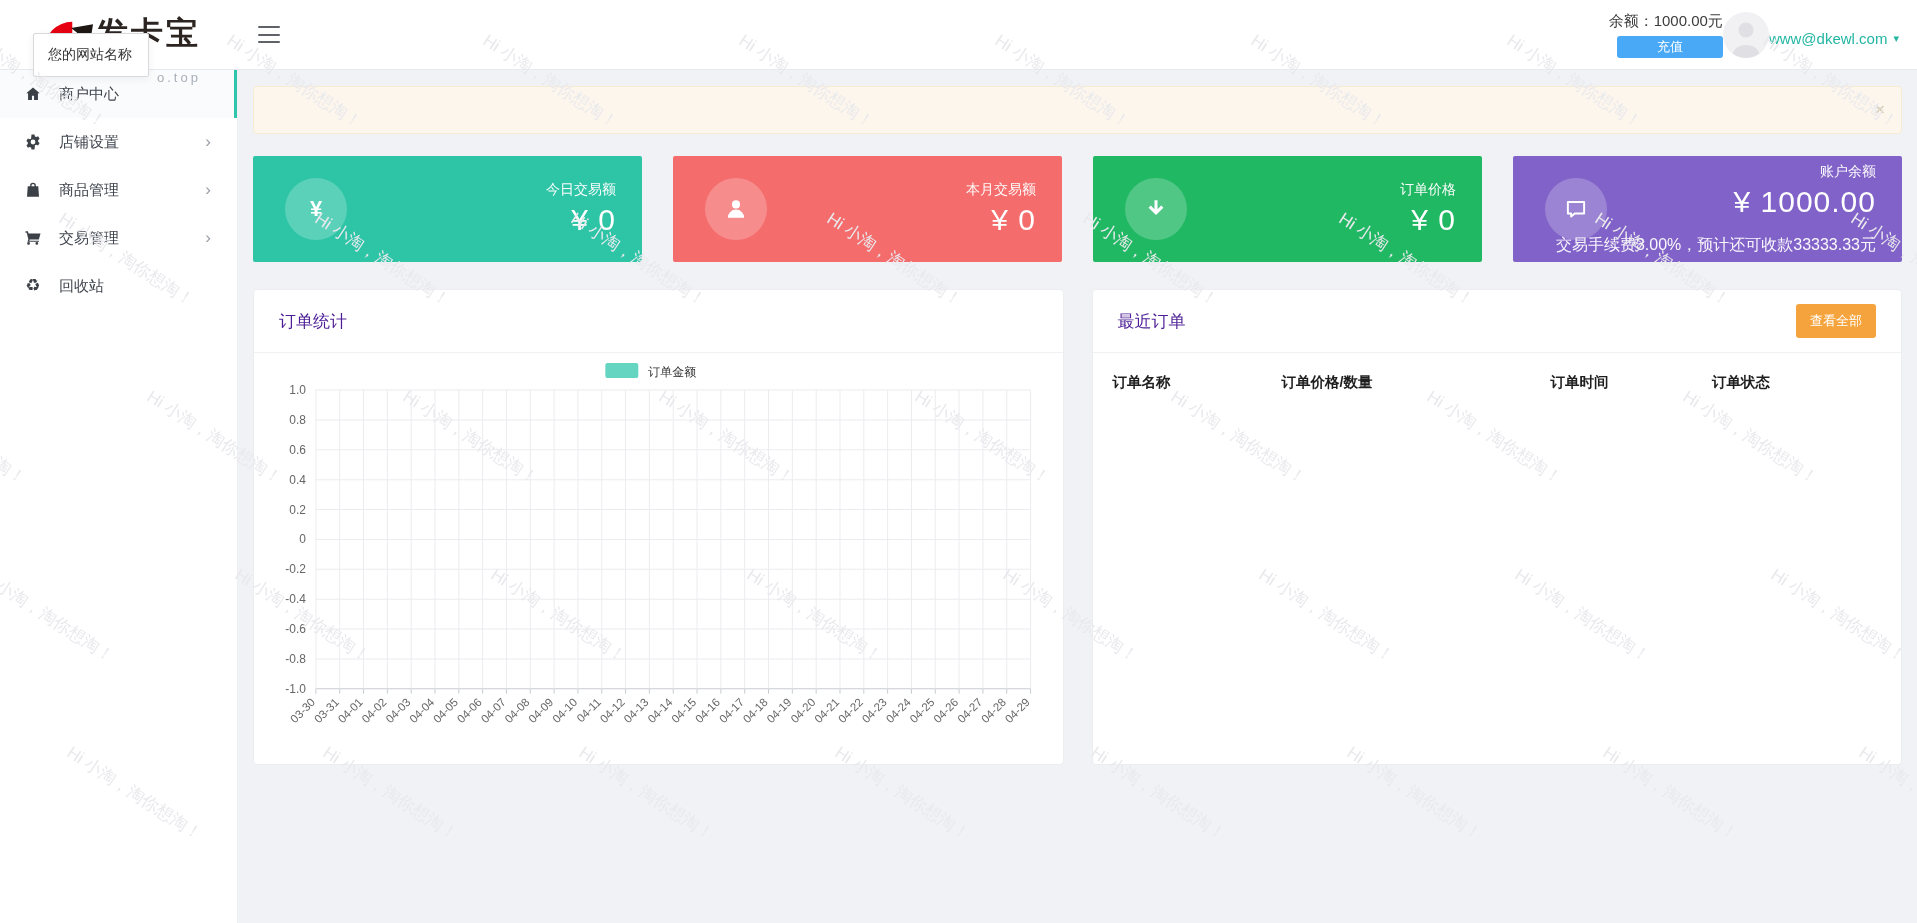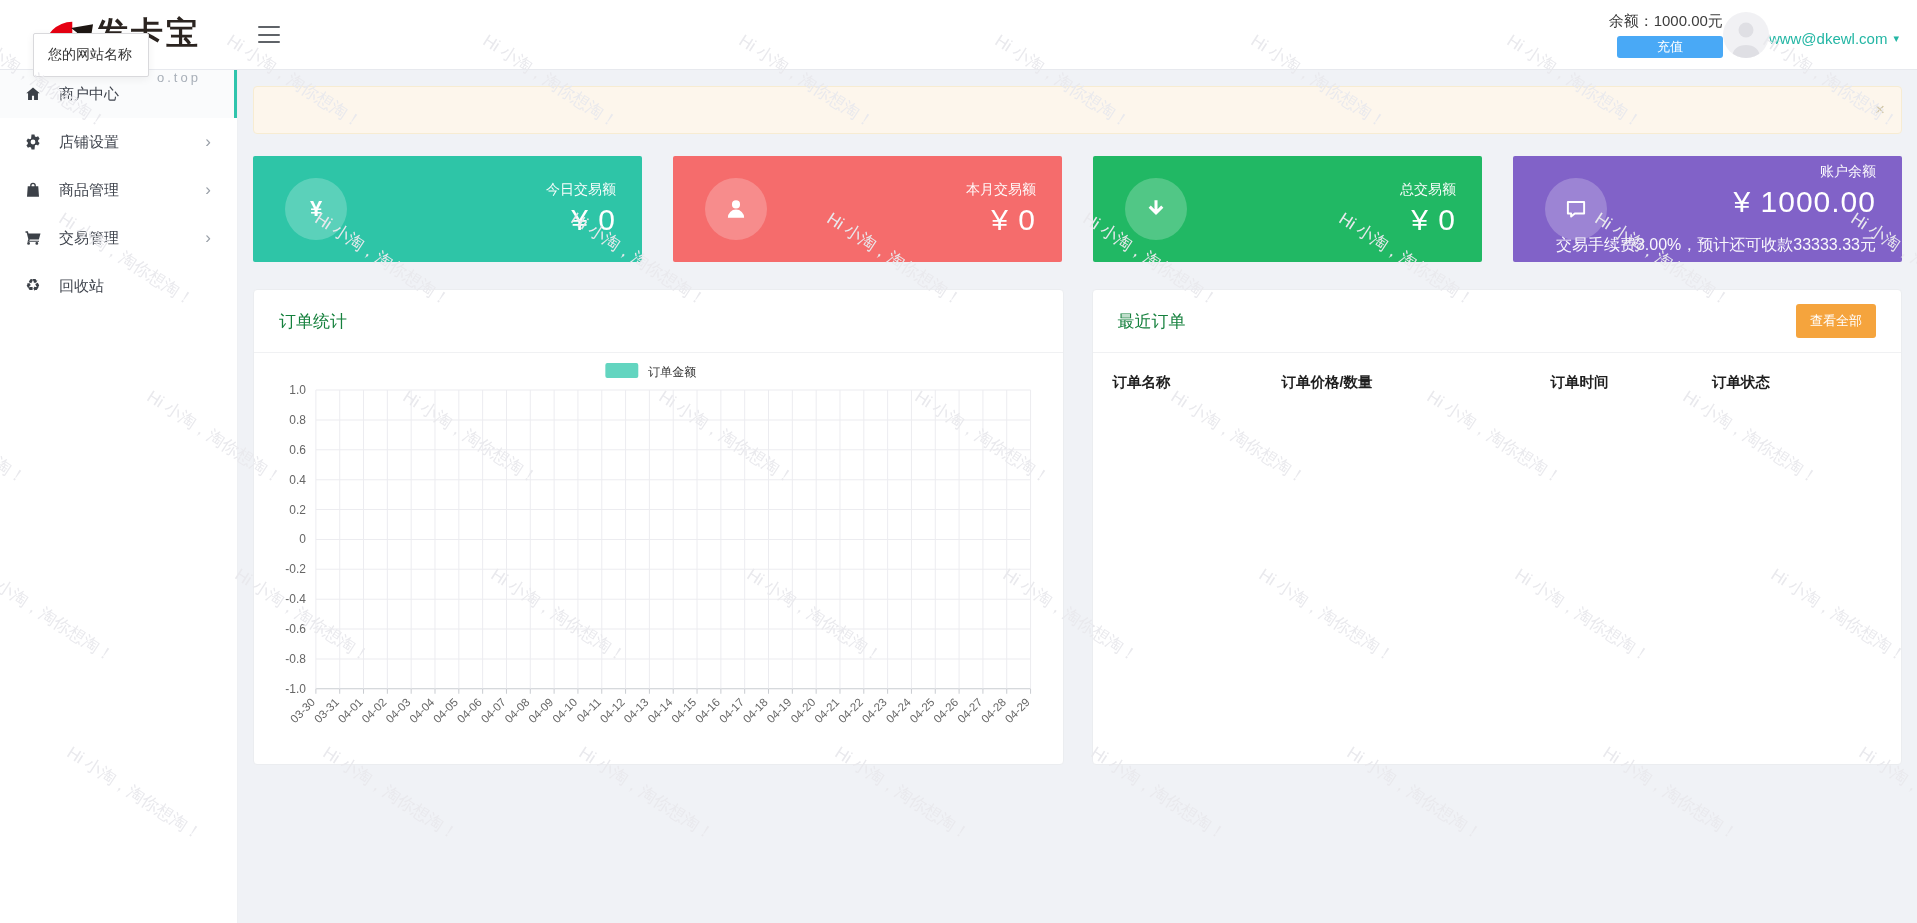--- a/index.html
+++ b/index.html
@@ -45,21 +45,21 @@
   .card .icon-circle { position:absolute; left:32px; top:50%; transform:translateY(-50%); width:62px; height:62px; border-radius:50%; background:rgba(255,255,255,.22); display:flex; align-items:center; justify-content:center; }
   .card .icon-circle svg { width:26px; height:26px; fill:#fff; }
   .card .icon-circle .yen { font-size:22px; font-weight:bold; color:#fff; }
   .card-label { font-size:14px; opacity:.97; }
   .card-value { font-size:30px; margin-top:4px; letter-spacing:1px; }
   .card-note { font-size:16px; margin-top:16px; opacity:.95; }
 
   .panels { display:flex; gap:28px; margin-top:27px; }
   .panel { flex:1; height:476px; background:#fff; border:1px solid #ebedf0; border-radius:4px; overflow:hidden; }
   .panel-head { height:63px; border-bottom:1px solid #f0f1f3; display:flex; align-items:center; justify-content:space-between; padding:0 25px; }
-  .panel-title { font-size:17px; color:#15803d; }
+  .panel-title { font-size:17px; color:#4c1d95; }
   .view-all-btn { background:#f5a43d; color:#fff; border:none; border-radius:3px; font-size:13px; padding:8px 14px; cursor:pointer; }
   .panel-body { position:relative; height:412px; }
   #chart-box svg { display:block; width:100%; height:100%; }
 
   .orders-thead { display:grid; grid-template-columns:22% 35% 21% 22%; padding:20px 20px 0 20px; }
   .orders-thead span { font-size:14.5px; font-weight:bold; color:#1f1f1f; }
 
   
   #wm-layer { position:absolute; inset:0; z-index:999; pointer-events:none; overflow:hidden; }
   .wm { position:absolute; white-space:nowrap; font-size:17px; color:#e9e9ed; transform:rotate(33deg); }
@@ -171,21 +171,21 @@
           </div>
           <div class="card-label">本月交易额</div>
           <div class="card-value">¥ 0</div>
         </div>
         <div class="card" style="background: rgb(33, 184, 100);">
           <div class="icon-circle">
             <svg viewBox="0 0 24 24">
               <path d="M10.6 4h2.8v8.2l3.4-3.4 2 2L12 17.6 5.2 10.8l2-2 3.4 3.4V4Z"></path>
             </svg>
           </div>
-          <div class="card-label">总交易额</div>
+          <div class="card-label">订单价格</div>
           <div class="card-value">¥ 0</div>
         </div>
         <div class="card" style="background: rgb(129, 98, 200);">
           <div class="icon-circle">
             <svg viewBox="0 0 24 24">
               <path d="M4.5 5.5h15v10.6h-8.6L7.5 19v-2.9h-3V5.5Z" fill="none" stroke="#fff" stroke-width="1.8" stroke-linejoin="round"></path>
             </svg>
           </div>
           <div class="card-label">账户余额</div>
           <div class="card-value">¥ 1000.00</div>

